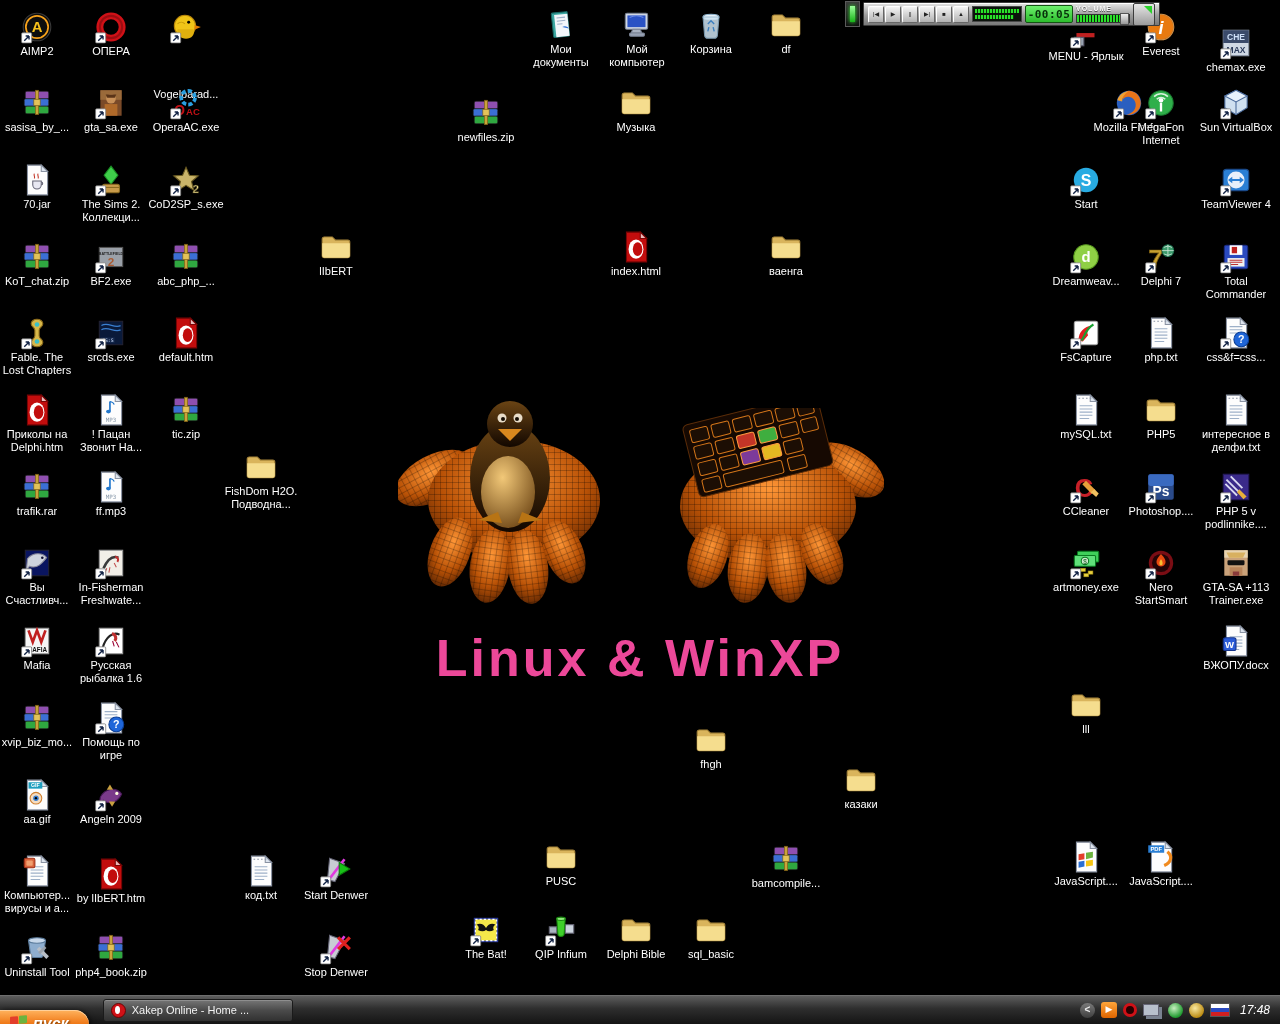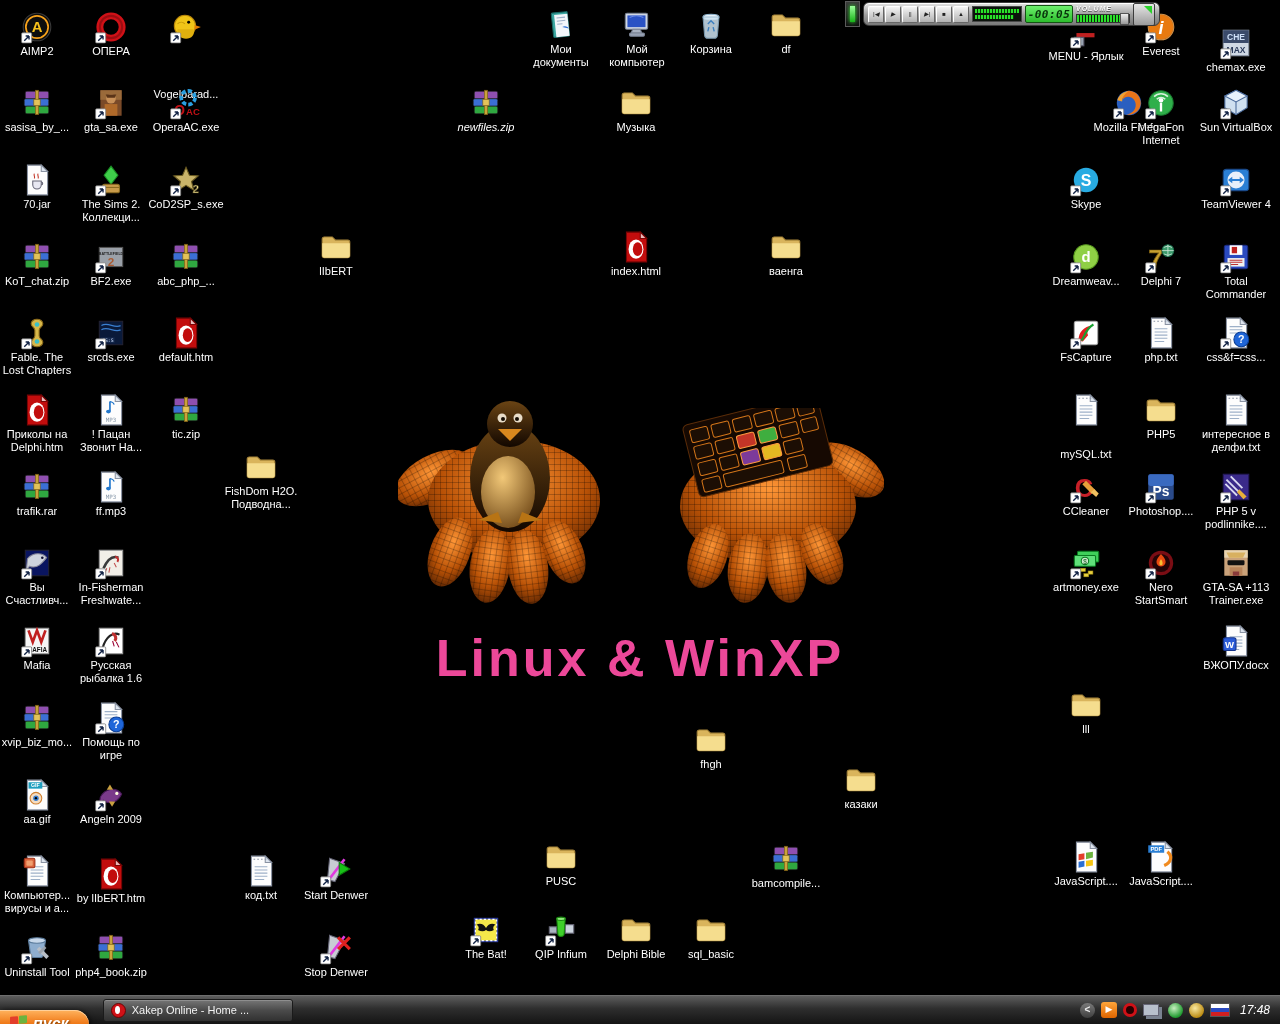--- a/index.html
+++ b/index.html
@@ -19,23 +19,23 @@
   .dicon{position:absolute;width:86px;display:flex;flex-direction:column;align-items:center;}
   .dicon .art{width:34px;height:34px;}
   .dicon .lbl{margin-top:1px;font-size:11px;line-height:13px;color:#fff;text-align:center;
               white-space:pre-line;text-shadow:1px 1px 1px #000,0 0 3px #000;}
 
   
   .player{position:absolute;left:845px;top:1px;height:26px;display:flex;align-items:center;gap:3px;z-index:2;}
   .p-led{width:15px;height:26px;background:linear-gradient(#3d3d3d,#101010);border:1px solid #5a5a5a;
          display:flex;align-items:center;justify-content:center;box-sizing:border-box;}
   .p-led i{display:block;width:5px;height:16px;background:linear-gradient(#9cff9c,#17b317);box-shadow:0 0 4px #3f3;}
-  .p-main{height:24px;border-radius:6px;background:linear-gradient(#e6e6e6,#9c9c9c 55%,#787878);
+  .p-main{height:24px;border-radius:1px;background:linear-gradient(#e6e6e6,#9c9c9c 55%,#787878);
           border:1px solid #3c3c3c;box-shadow:inset 0 1px 0 #fff;display:flex;align-items:center;
-          gap:3px;padding:0 4px;box-sizing:border-box;font-style:italic;}
+          gap:3px;padding:0 4px;box-sizing:border-box;}
   .p-btns{display:flex;gap:1px;}
   .p-btn{width:14px;height:15px;font-size:6px;line-height:14px;text-align:center;color:#222;
          background:linear-gradient(#f4f4f4,#b2b2b2);border:1px solid;border-color:#fff #666 #666 #fff;
          border-radius:2px;overflow:hidden;}
   .p-vu{width:50px;height:16px;background:#0b120b;border:1px solid #484848;padding:2px;box-sizing:border-box;
         display:flex;flex-direction:column;justify-content:space-between;}
   .p-vu i{display:block;height:4px;background:repeating-linear-gradient(90deg,#2ae22a 0 2px,#0a3a0a 2px 3px);}
   .p-vu i.r2{width:88%;}
   .p-lcd{width:48px;height:18px;background:linear-gradient(#6df06d,#2dbd2d);border:1px solid #145214;border-radius:2px;
          color:#07320a;font-family:"DejaVu Sans Mono",monospace;font-size:11px;font-weight:bold;
@@ -601,21 +601,21 @@
         </svg></div>
       <div class="lbl">Корзина</div>
     </div>
     <div class="dicon" style="left: 743px; top: 8px;">
       <div class="art"><svg viewBox="0 0 32 32" width="34" height="34">
           <path d="M3 8.5c0-1.1.9-2 2-2h7.5l3 3H27c1.1 0 2 .9 2 2V24c0 1.1-.9 2-2 2H5c-1.1 0-2-.9-2-2z" fill="#d9b45c" stroke="#a8863a"></path>
           <path d="M3 12.5h26V24c0 1.1-.9 2-2 2H5c-1.1 0-2-.9-2-2z" fill="#f5dd8e"></path>
         </svg></div>
       <div class="lbl">df</div>
     </div>
-    <div class="dicon" style="left: 443px; top: 86px; font-style: italic;">
+    <div class="dicon" style="left: 443px; top: 96px;">
       <div class="art"><svg viewBox="0 0 32 32" width="34" height="34">
           <g stroke="#222" stroke-width=".6">
             <rect x="5" y="5" width="22" height="7" rx="1.5" fill="#8f4fb0"></rect>
             <rect x="4" y="12" width="23" height="7" rx="1.5" fill="#3b6fd4"></rect>
             <rect x="5" y="19" width="22" height="7" rx="1.5" fill="#2fa840"></rect>
           </g>
           <rect x="14.5" y="4" width="3" height="23" fill="#caa33a" stroke="#7a5c10" stroke-width=".6"></rect>
           <rect x="13" y="12.5" width="6" height="6" fill="#e3c35a" stroke="#7a5c10" stroke-width=".6"></rect>
         </svg></div>
       <div class="lbl">newfiles.zip</div>
@@ -730,42 +730,42 @@
         </svg></div>
       <div class="lbl">Mozilla Firefox</div>
     </div>
     <div class="dicon" style="left: 1043px; top: 163px;">
       <div class="art"><svg viewBox="0 0 32 32" width="34" height="34">
           <circle cx="16" cy="16" r="11.5" fill="#28abe2"></circle>
           <text x="16" y="21.5" text-anchor="middle" font-size="15" font-weight="bold" fill="#fff">S</text>
           <rect x="1.5" y="21.5" width="9.5" height="9.5" rx="1" fill="#fff" stroke="#777" stroke-width="0.7"></rect>
           <path d="M4 29l4.5-4.5M8.5 24.5h-3.2M8.5 24.5v3.2" stroke="#112244" stroke-width="1.3" fill="none"></path>
         </svg></div>
-      <div class="lbl">Skype</div>
+      <div class="lbl">Start</div>
     </div>
     <div class="dicon" style="left: 1043px; top: 240px;">
       <div class="art"><svg viewBox="0 0 32 32" width="34" height="34">
           <circle cx="16" cy="16" r="11.5" fill="#8fd045" stroke="#5a9a20"></circle>
           <text x="16" y="21" text-anchor="middle" font-size="14" font-weight="bold" fill="#fff">d</text>
           <rect x="1.5" y="21.5" width="9.5" height="9.5" rx="1" fill="#fff" stroke="#777" stroke-width="0.7"></rect>
           <path d="M4 29l4.5-4.5M8.5 24.5h-3.2M8.5 24.5v3.2" stroke="#112244" stroke-width="1.3" fill="none"></path>
         </svg></div>
       <div class="lbl">Dreamweav...</div>
     </div>
     <div class="dicon" style="left: 1043px; top: 316px;">
       <div class="art"><svg viewBox="0 0 32 32" width="34" height="34">
           <rect x="5" y="5" width="22" height="22" rx="2" fill="#fff" stroke="#aaa"></rect>
           <path d="M9 23c0-8 5-13 13-14-4.5 3-5.5 6.5-4 9l-5 6z" fill="#e02020"></path>
           <path d="M23 8c-7 4-8 10-11 15" stroke="#18a030" stroke-width="2" fill="none"></path>
           <rect x="1.5" y="21.5" width="9.5" height="9.5" rx="1" fill="#fff" stroke="#777" stroke-width="0.7"></rect>
           <path d="M4 29l4.5-4.5M8.5 24.5h-3.2M8.5 24.5v3.2" stroke="#112244" stroke-width="1.3" fill="none"></path>
         </svg></div>
       <div class="lbl">FsCapture</div>
     </div>
-    <div class="dicon" style="left: 1043px; top: 393px; gap: 20px;">
+    <div class="dicon" style="left: 1043px; top: 393px;">
       <div class="art"><svg viewBox="0 0 32 32" width="34" height="34">
           <path d="M7 2h13l6 6v22H7z" fill="#fdfdfd" stroke="#8a93a3"></path>
           <path d="M20 2l6 6h-6z" fill="#dde4ee" stroke="#8a93a3"></path>
           <path d="M10 12h12M10 15h12M10 18h12M10 21h12M10 24h9" stroke="#9db0c8" stroke-width="1" fill="none"></path>
           <path d="M9 5h14" stroke="#8a93a3" stroke-dasharray="1.5 2"></path>
         </svg></div>
       <div class="lbl">mySQL.txt</div>
     </div>
     <div class="dicon" style="left: 1043px; top: 470px;">
       <div class="art"><svg viewBox="0 0 32 32" width="34" height="34">

